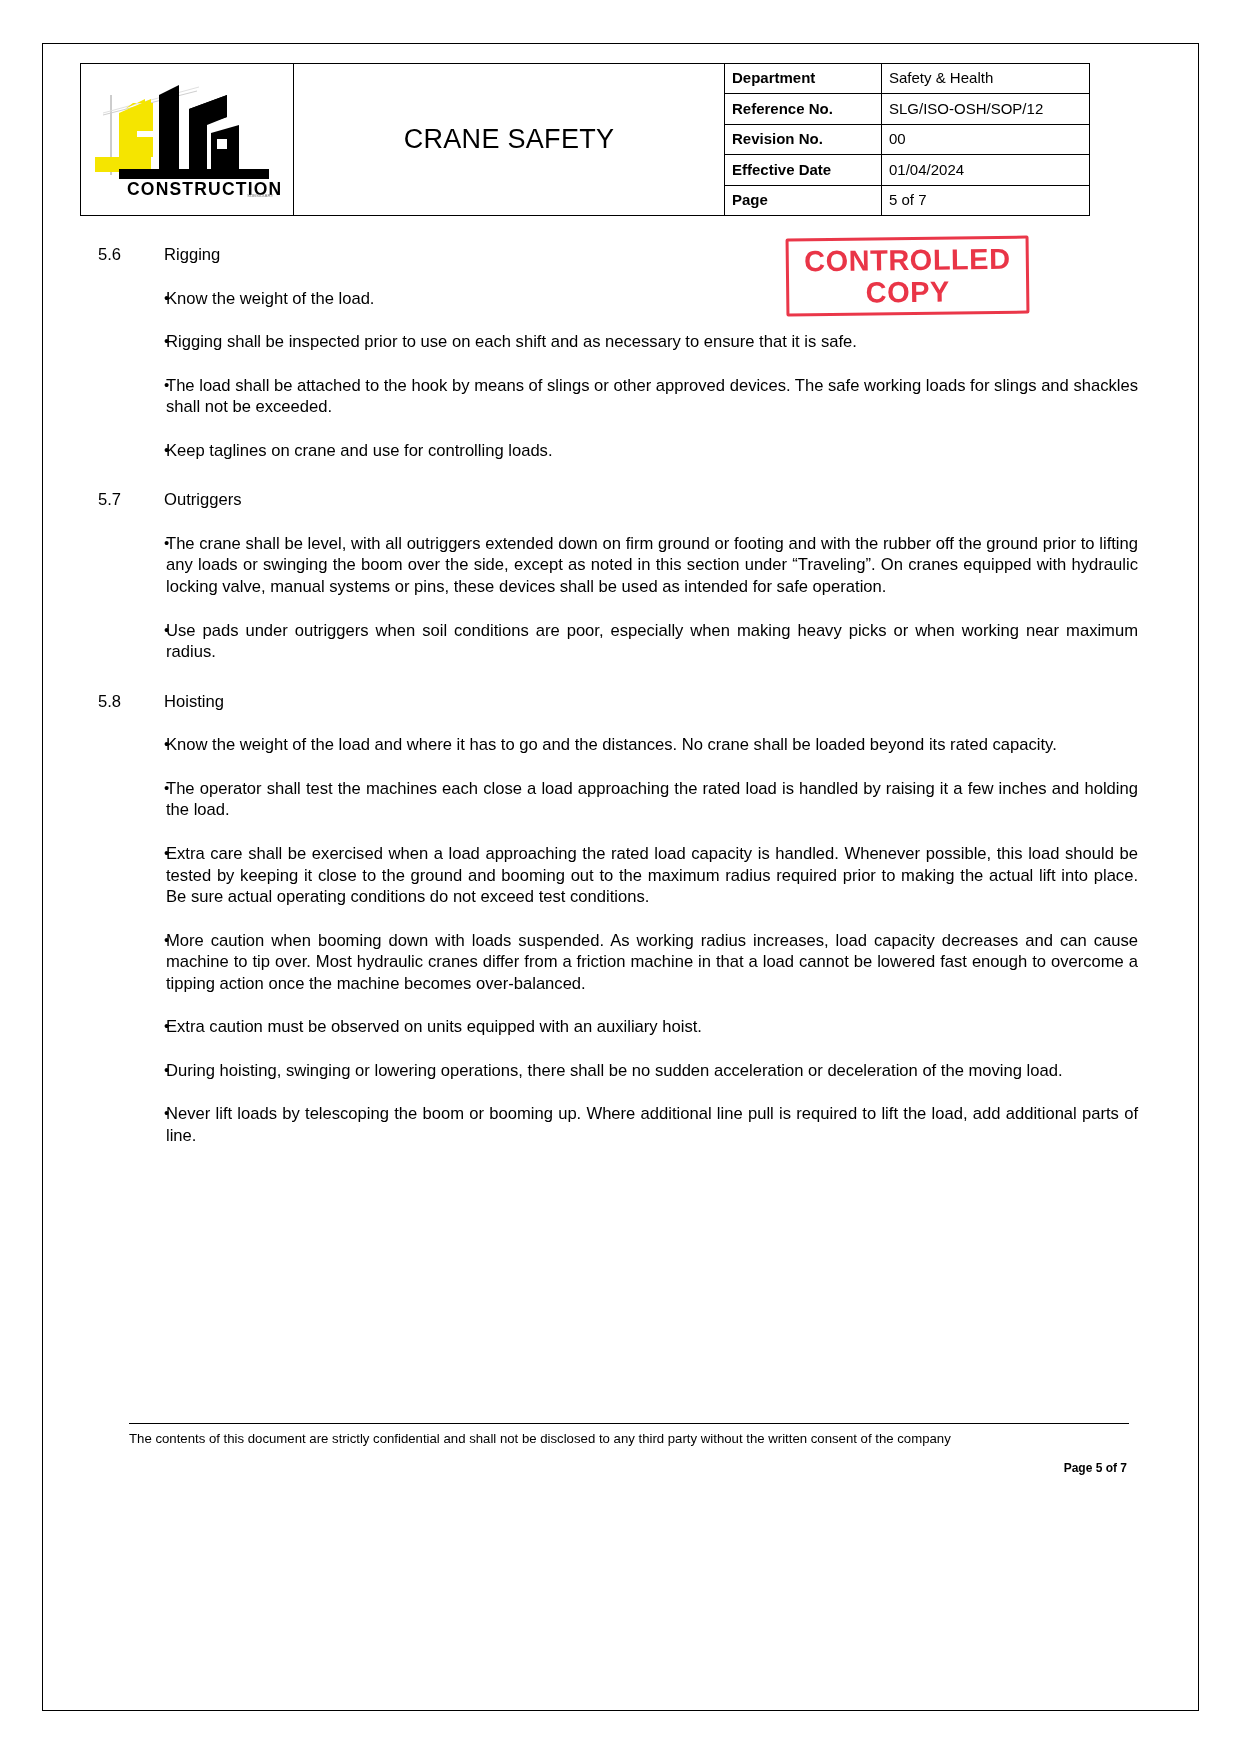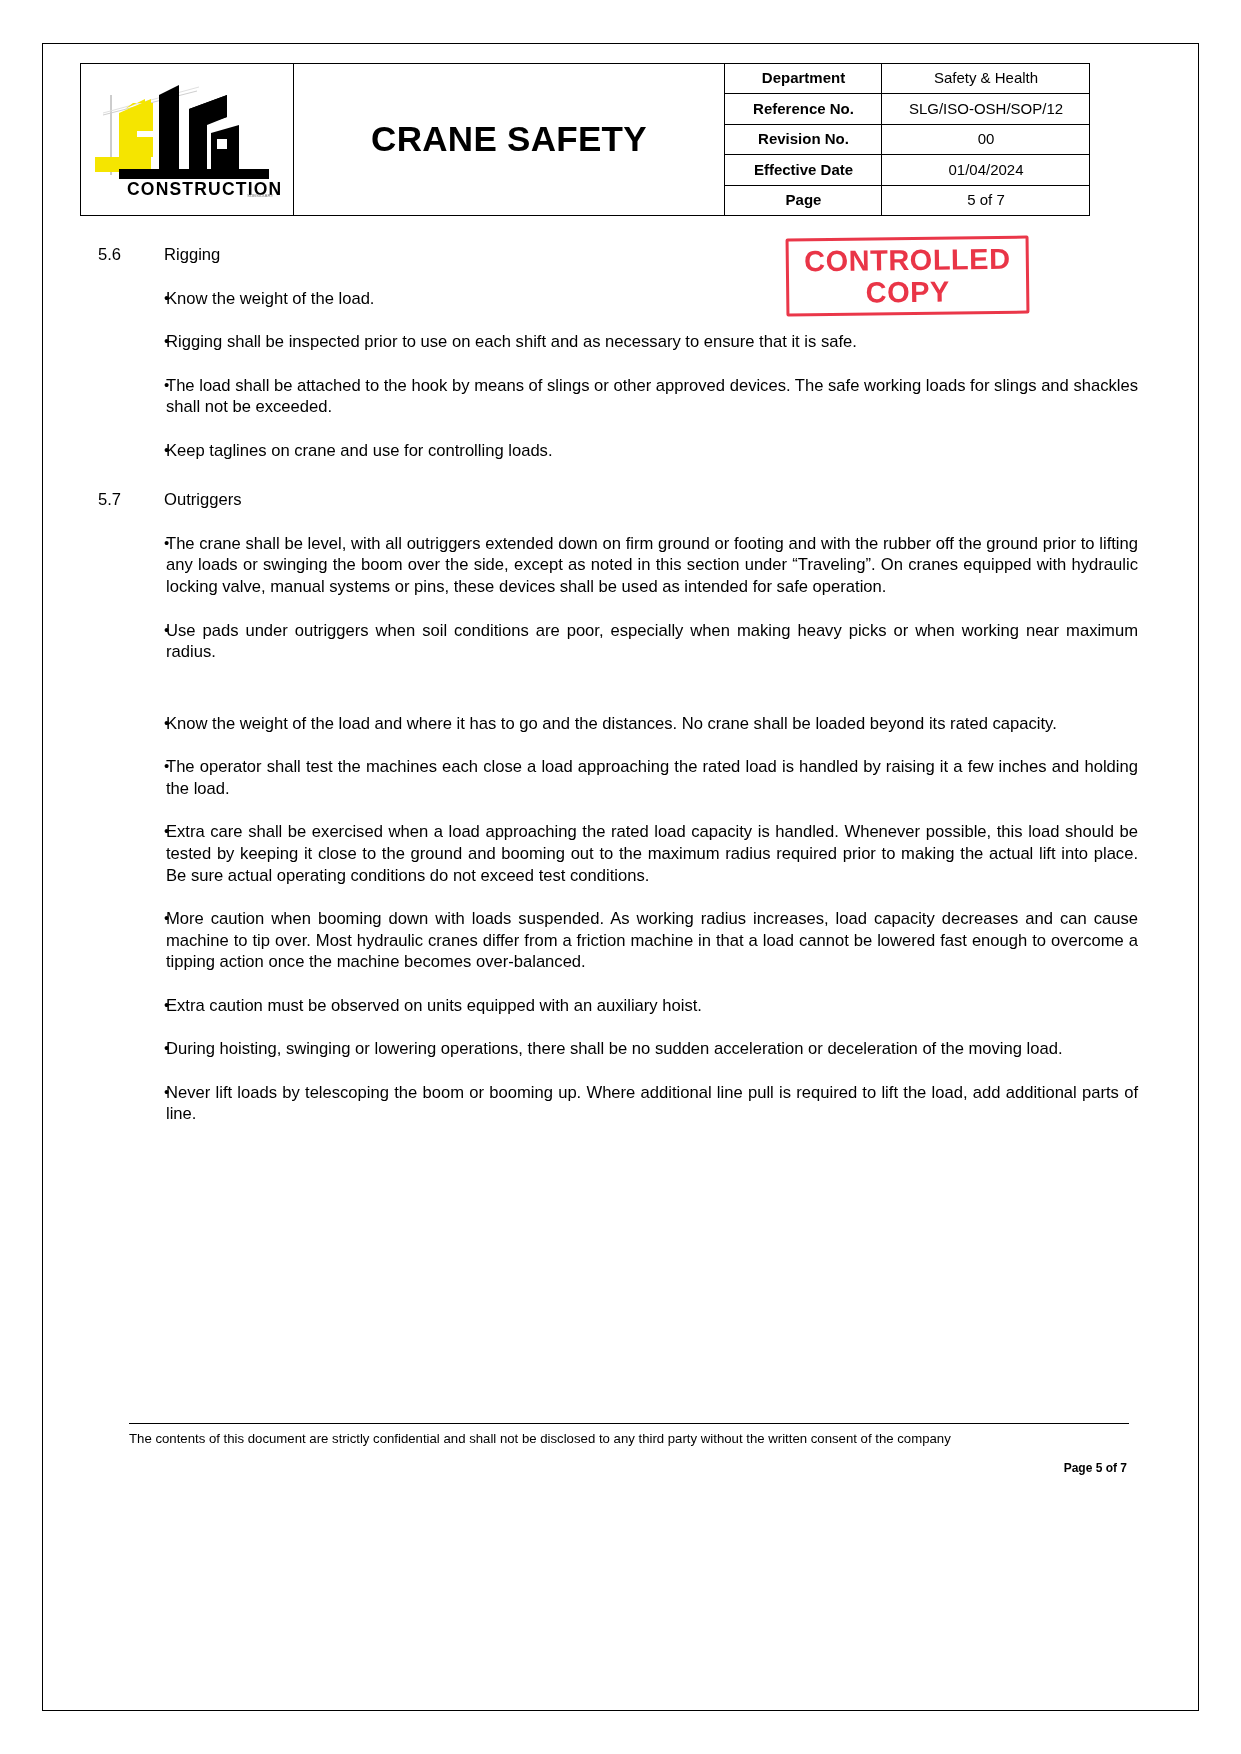--- a/index.html
+++ b/index.html
@@ -40,37 +40,36 @@
   .header-table {
     width: 1010px;
     margin-left: 17px;
     border-collapse: collapse;
     table-layout: fixed;
   }
   .header-table td {
     border: 1.3px solid #000;
     padding: 0;
     vertical-align: middle;
-    text-align: center;
   }
   .logo-cell {
     width: 212px;
     height: 140px;
     text-align: center;
     vertical-align: middle;
     padding: 4px 0 2px 0;
   }
   .title-cell {
     width: 430px;
     text-align: center;
     vertical-align: middle;
   }
   .doc-title {
-    font-size: 35px;
-    font-weight: bold;
+    font-size: 27px;
+    font-weight: normal;
     letter-spacing: 0.3px;
   }
   .meta-cell {
     padding: 0;
     vertical-align: top;
   }
   .meta-table {
     width: 100%;
     border-collapse: collapse;
     table-layout: fixed;
@@ -325,20 +324,24 @@
           <span class="bullet-text">The crane shall be level, with all outriggers extended down on firm ground or footing and with the rubber off the ground prior to lifting any loads or swinging the boom over the side, except as noted in this section under “Traveling”.  On cranes equipped with hydraulic locking valve, manual systems or pins, these devices shall be used as intended for safe operation.</span>
         </div>
         <div class="bullet-row">
           <span class="bullet-dot">•</span>
           <span class="bullet-text">Use pads under outriggers when soil conditions are poor, especially when making heavy picks or when working near maximum radius.</span>
         </div>
       </div>
 
       <div class="gap-md"></div>
 
+      <div class="section-head">
+        <span class="sec-num">5.8</span>
+        <span class="sec-title">Hoisting</span>
+      </div>
       <div class="bullets">
         <div class="bullet-row">
           <span class="bullet-dot">•</span>
           <span class="bullet-text">Know the weight of the load and where it has to go and the distances. No crane shall be loaded beyond its rated capacity.</span>
         </div>
         <div class="bullet-row">
           <span class="bullet-dot">•</span>
           <span class="bullet-text">The operator shall test the machines each close a load approaching the rated load is handled by raising it a few inches and holding the load.</span>
         </div>
         <div class="bullet-row">

